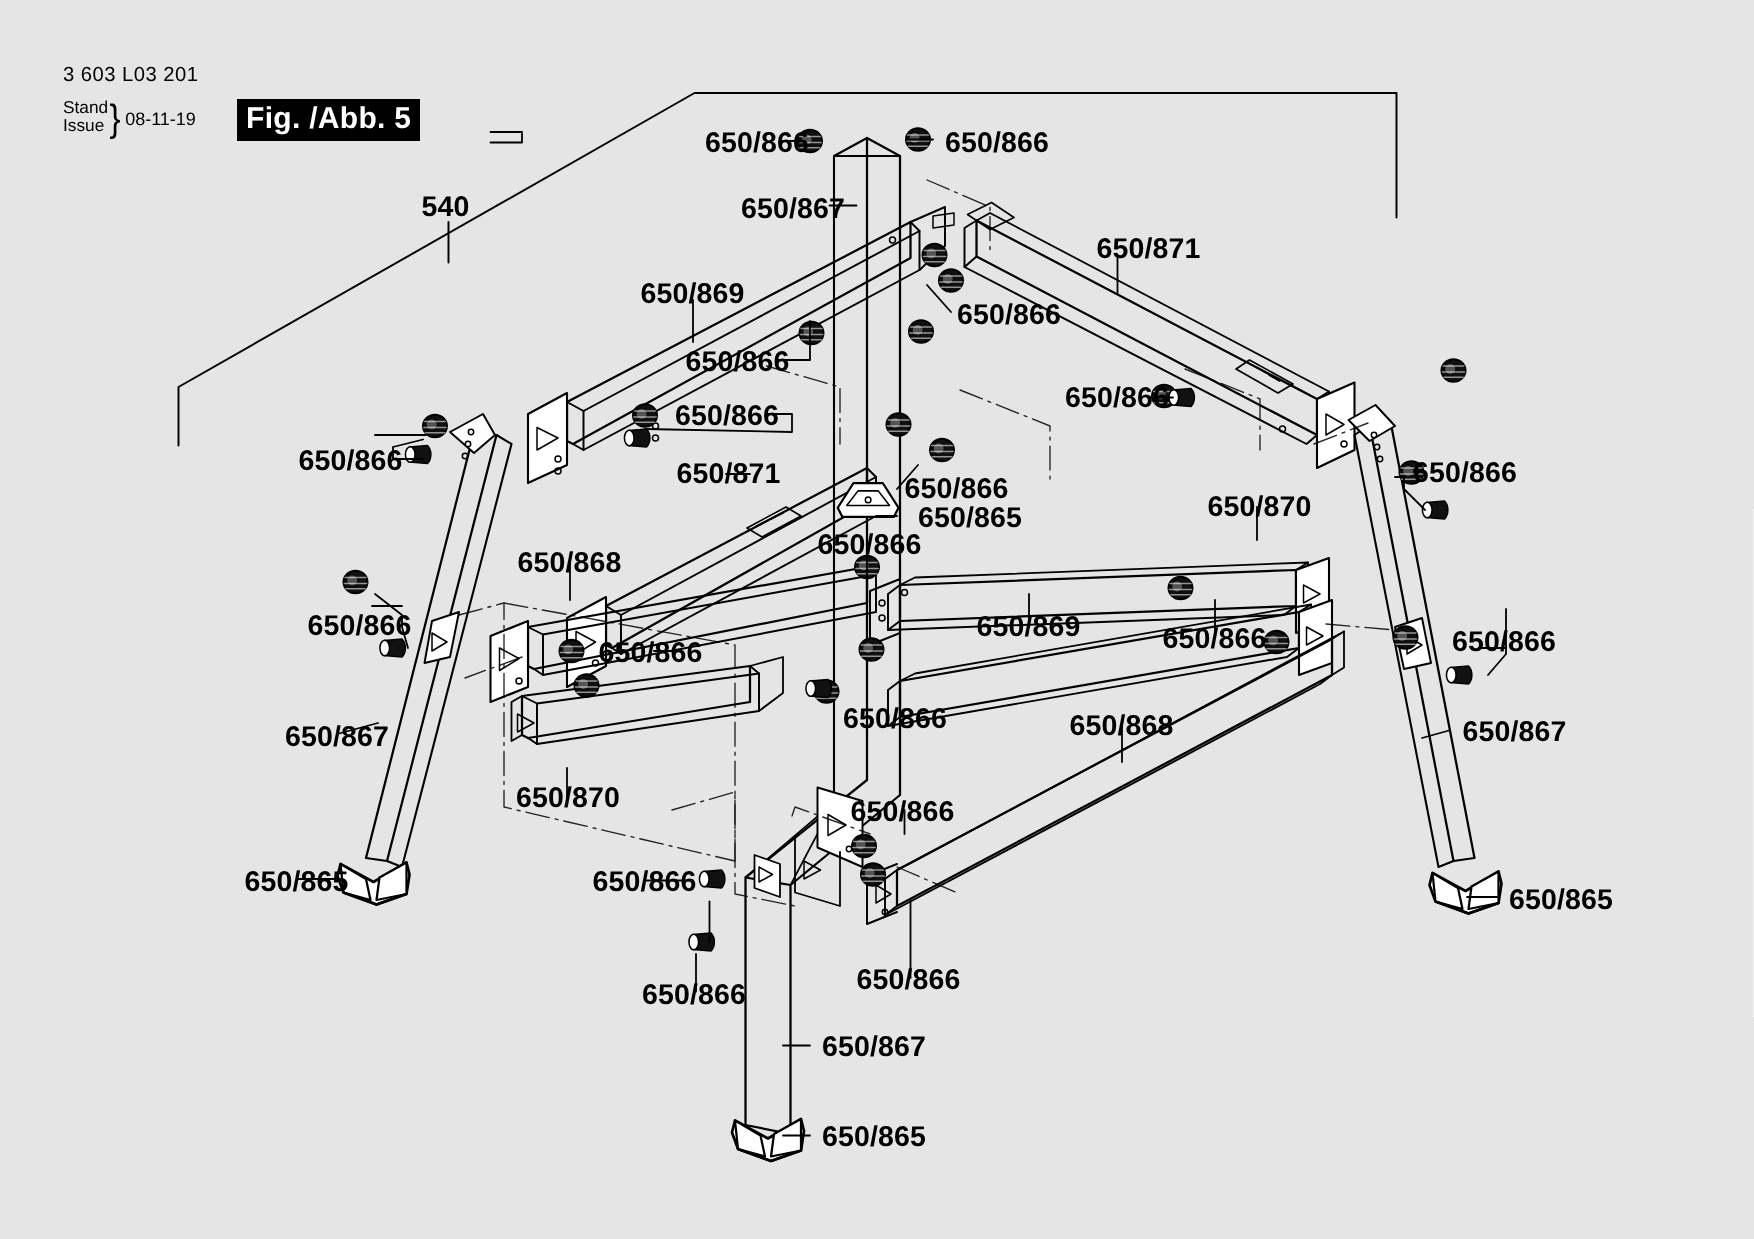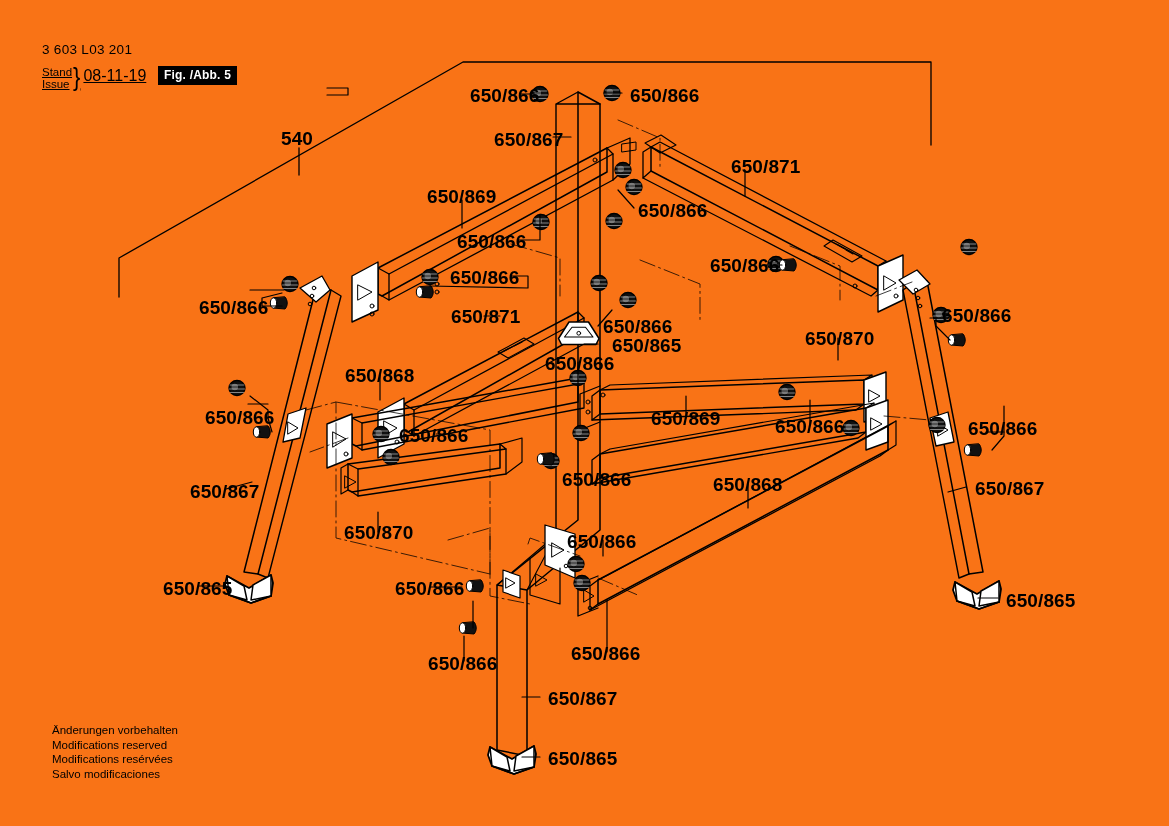--- a/index.html
+++ b/index.html
@@ -9,21 +9,21 @@
     background: #ffffff;
   }
   body {
     font-family: "Liberation Sans", sans-serif;
     color: #000000;
   }
   #page {
     position: relative;
     width: 1169px;
     height: 826px;
-    background: #f97316;
+    background: #e5e5e5;
     overflow: hidden;
   }
   #drawing {
     position: absolute;
     left: 0; top: 0;
     width: 1169px;
     height: 826px;
   }
   
   #header-block {
@@ -38,46 +38,46 @@
     left: 0; top: 0;
     font-size: 13.5px;
     letter-spacing: 0.3px;
     white-space: nowrap;
   }
   #issue-block {
     position: absolute;
     left: 0;
     top: 25px;
     display: flex;
+    align-items: center;
     white-space: nowrap;
-    text-decoration: underline;
   }
   #issue-labels {
     display: flex;
     flex-direction: column;
     font-size: 11.5px;
     line-height: 11.5px;
   }
   #brace {
     font-size: 22px;
     line-height: 22px;
     margin: 0 2px 0 1px;
     transform: scaleY(1.15);
   }
   #issue-date {
-    font-size: 16px;
+    font-size: 12px;
     margin-left: 1px;
   }
   #fig-badge {
     position: absolute;
     left: 116px;
     top: 24px;
     background: #000000;
     color: #ffffff;
-    font-size: 12px;
+    font-size: 20px;
     font-weight: bold;
     padding: 2px 6px 3px 6px;
     letter-spacing: 0.2px;
     white-space: nowrap;
   }
   
   #footer-block {
     position: absolute;
     left: 52px;
     top: 723px;
@@ -435,20 +435,14 @@
       <div class="callout" style="left: 567px; top: 535px;">650/866</div>
       <div class="callout" style="left: 395px; top: 582px;">650/866</div>
       <div class="callout" style="left: 163px; top: 582px;">650/865</div>
       <div class="callout" style="left: 1006px; top: 594px;">650/865</div>
       <div class="callout" style="left: 571px; top: 647px;">650/866</div>
       <div class="callout" style="left: 428px; top: 657px;">650/866</div>
       <div class="callout" style="left: 548px; top: 692px;">650/867</div>
       <div class="callout" style="left: 548px; top: 752px;">650/865</div>
     </div>
 
-  <div id="footer-block">
-    <div>Änderungen vorbehalten</div>
-    <div>Modifications reserved</div>
-    <div>Modifications resérvées</div>
-    <div>Salvo modificaciones</div>
-  </div>
 
 </div>
 
 </body></html>

